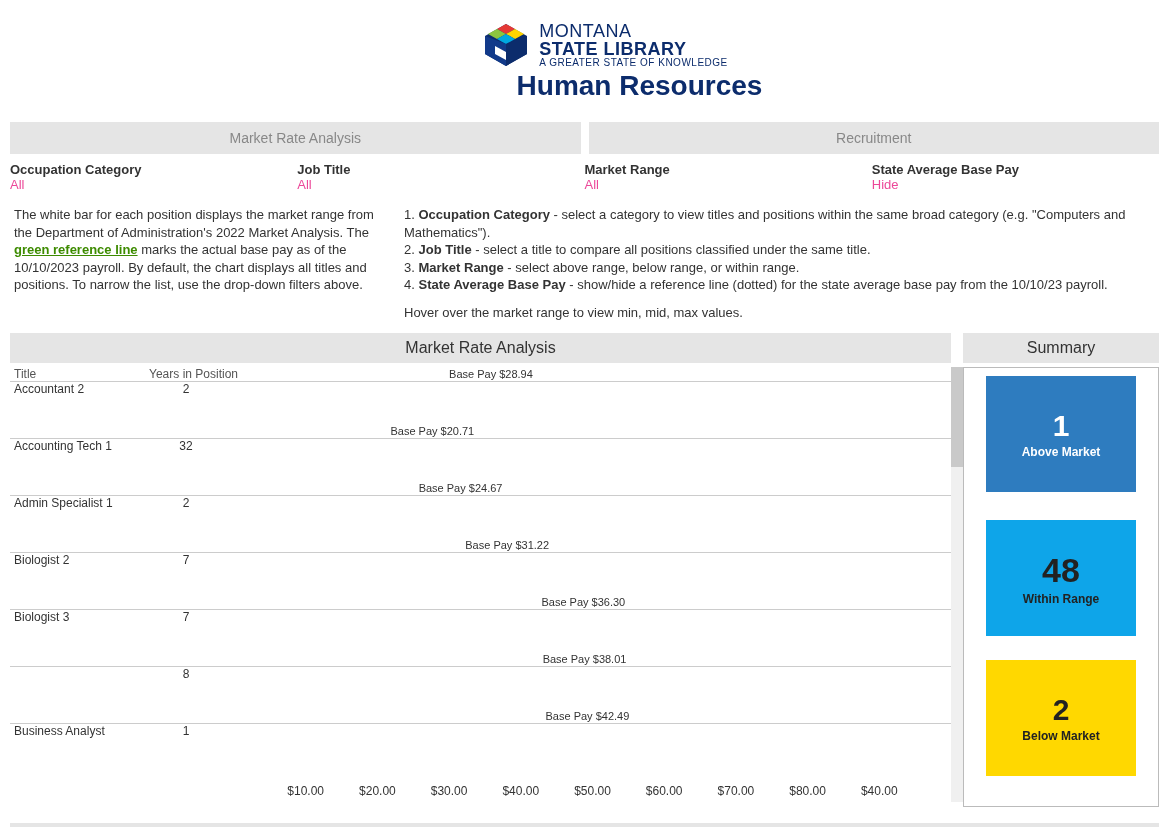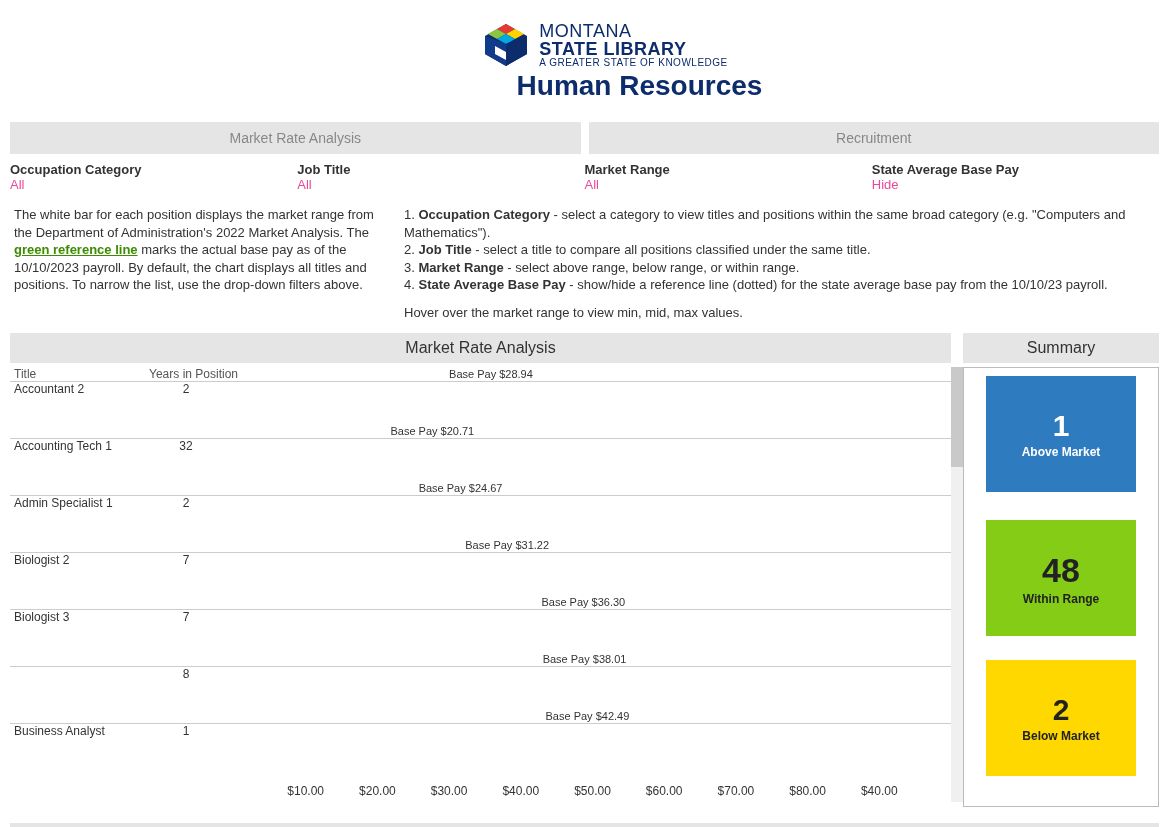--- a/index.html
+++ b/index.html
@@ -24,21 +24,21 @@
   .green-link{color:#3d8b00;text-decoration:underline;font-weight:700;}
   .main-row{display:flex;gap:12px;padding:0 10px;}
   .chart-section{flex:1;}
   .section-header{background:#e5e5e5;text-align:center;font-size:16px;padding:6px 0;margin-bottom:4px;}
   .summary-section{flex:0 0 196px;}
   .summary-body{border:1px solid #bbb;padding:4px;height:430px;position:relative;}
   .summary-card{margin:0 auto;width:150px;height:116px;display:flex;flex-direction:column;align-items:center;justify-content:center;}
   .card-num{font-size:30px;font-weight:700;}
   .card-lbl{font-size:12px;font-weight:700;margin-top:2px;}
   .above{background:#2e7cbf;color:#fff;margin-top:4px;}
-  .within{background:#84cc16;color:#222;margin-top:28px;}
+  .within{background:#0ea5e9;color:#222;margin-top:28px;}
   .within .card-num{font-size:34px;font-weight:800;}
   .below{background:#ffd800;color:#222;margin-top:24px;}
   
   .chart-wrap{border:none;}
   .chart-header-row{display:flex;font-size:12px;color:#555;}
   .col-title{flex:0 0 120px;padding-left:4px;}
   .col-yip{flex:0 0 104px;text-align:right;padding-right:4px;}
   .col-plot{flex:1;position:relative;}
   .chart-body{position:relative;}
   .row{display:flex;height:56px;border-top:1px solid #ccc;align-items:flex-start;}

